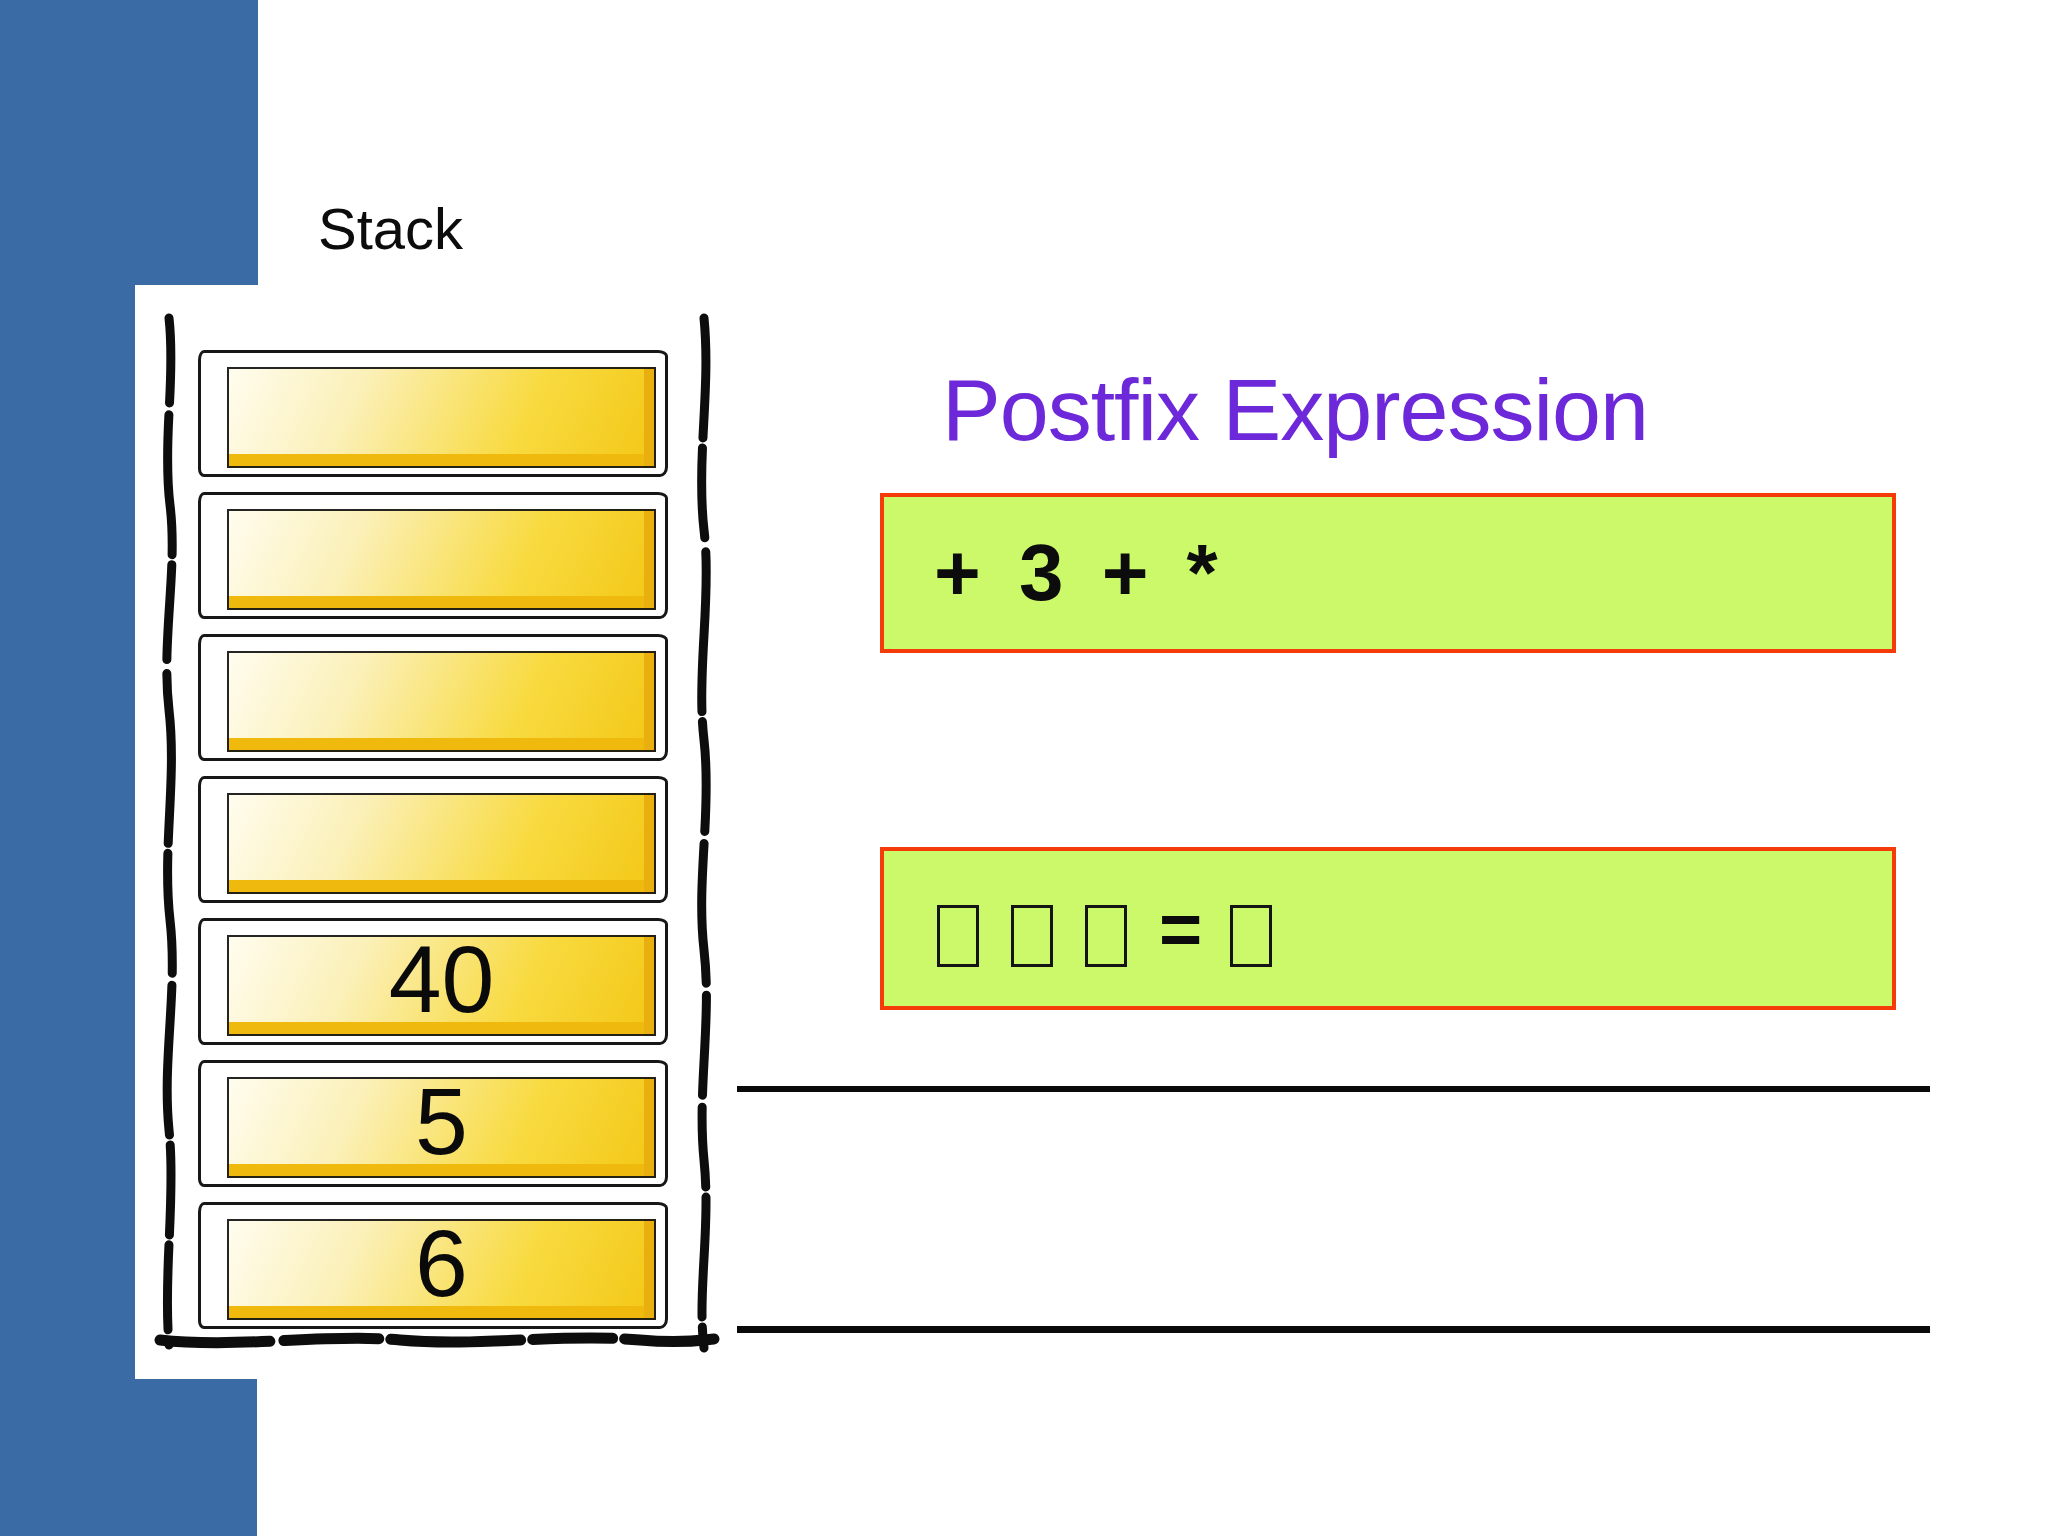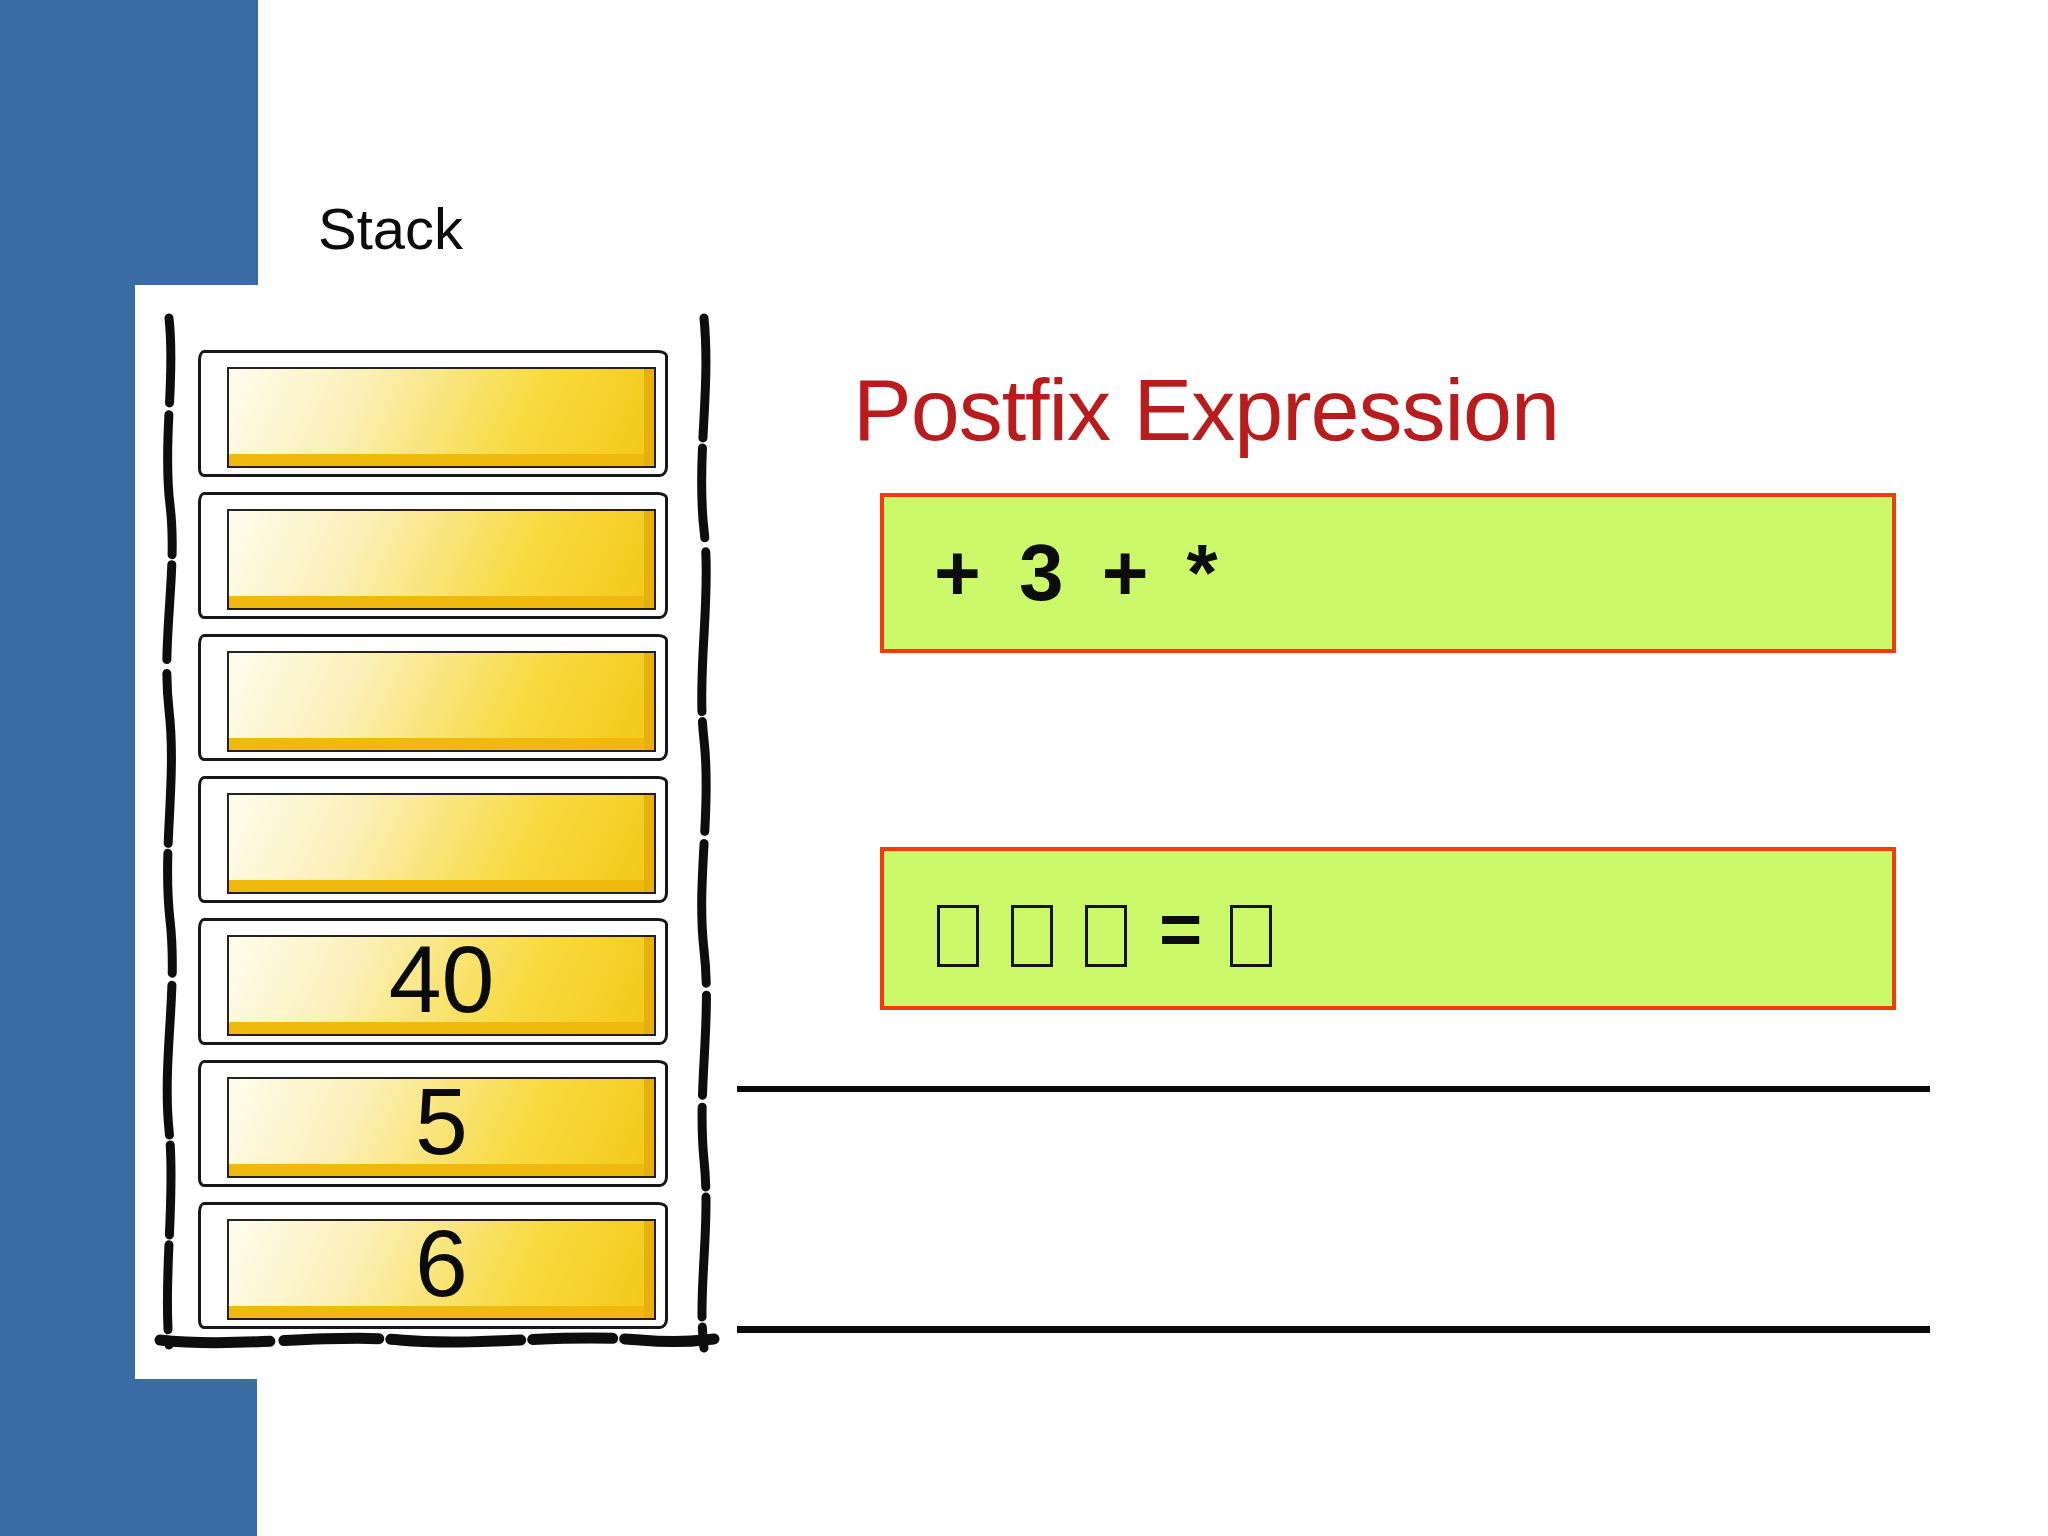--- a/index.html
+++ b/index.html
@@ -15,22 +15,22 @@
   .blue-top{left:0;top:0;width:258px;height:285px;}
   .blue-strip{left:0;top:285px;width:135px;height:1094px;}
   .blue-bottom{left:0;top:1379px;width:257px;height:157px;}
 
   
   .stack-title{
     left:318px;top:200px;font-size:58px;line-height:1.0;
     letter-spacing:0px;color:#0c0c0c;white-space:nowrap;
   }
   .postfix-title{
-    left:853px;top:366px;font-size:88px;line-height:1.0;
-    letter-spacing:-1px;color:#b91c1c;white-space:nowrap;
+    left:942px;top:366px;font-size:88px;line-height:1.0;
+    letter-spacing:-1px;color:#6d28d9;white-space:nowrap;
   }
 
   
   .stack-cells{
     left:198px;top:350px;width:470px;
     display:flex;flex-direction:column;gap:15px;
   }
   .stack-cell{
     position:relative;height:127px;background:#ffffff;
     border:3px solid #171717;

